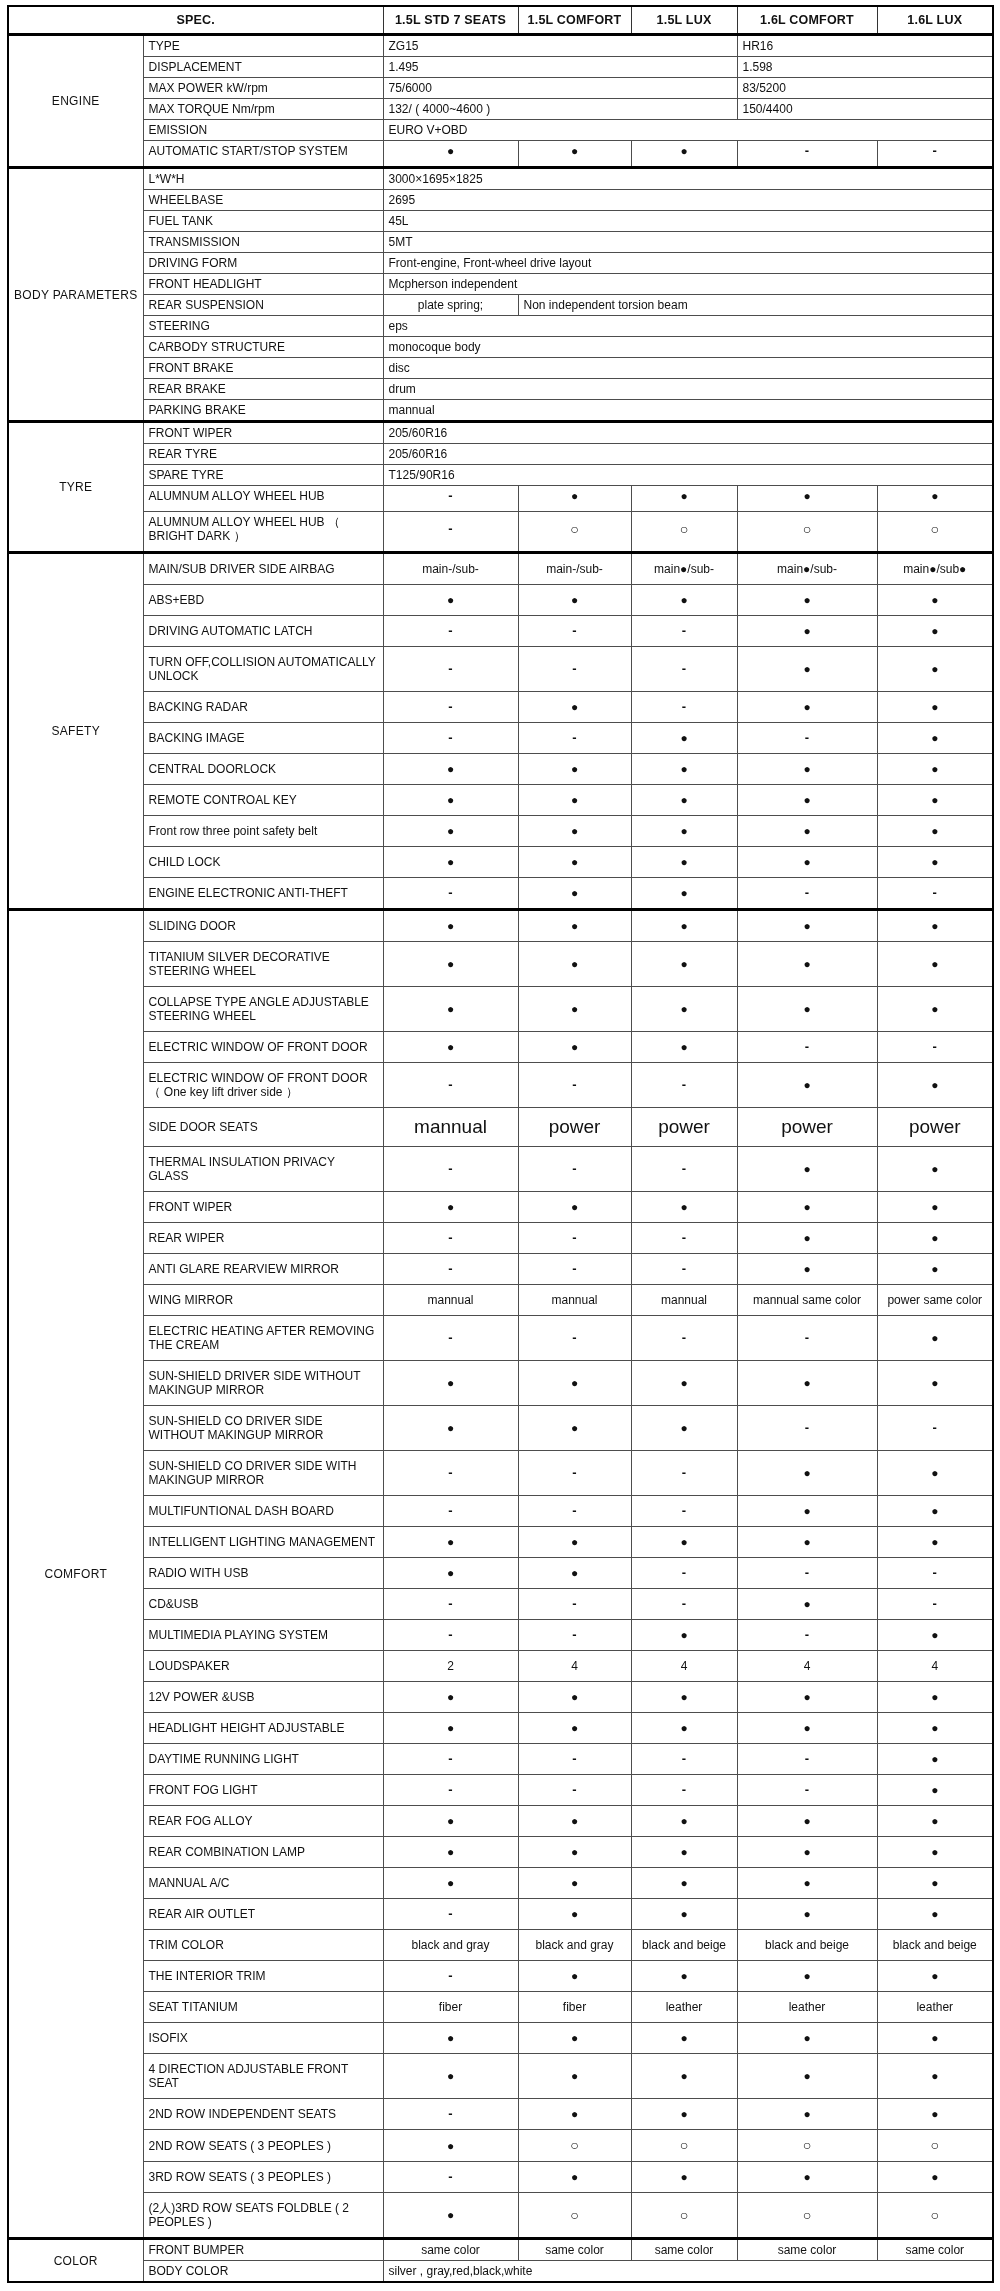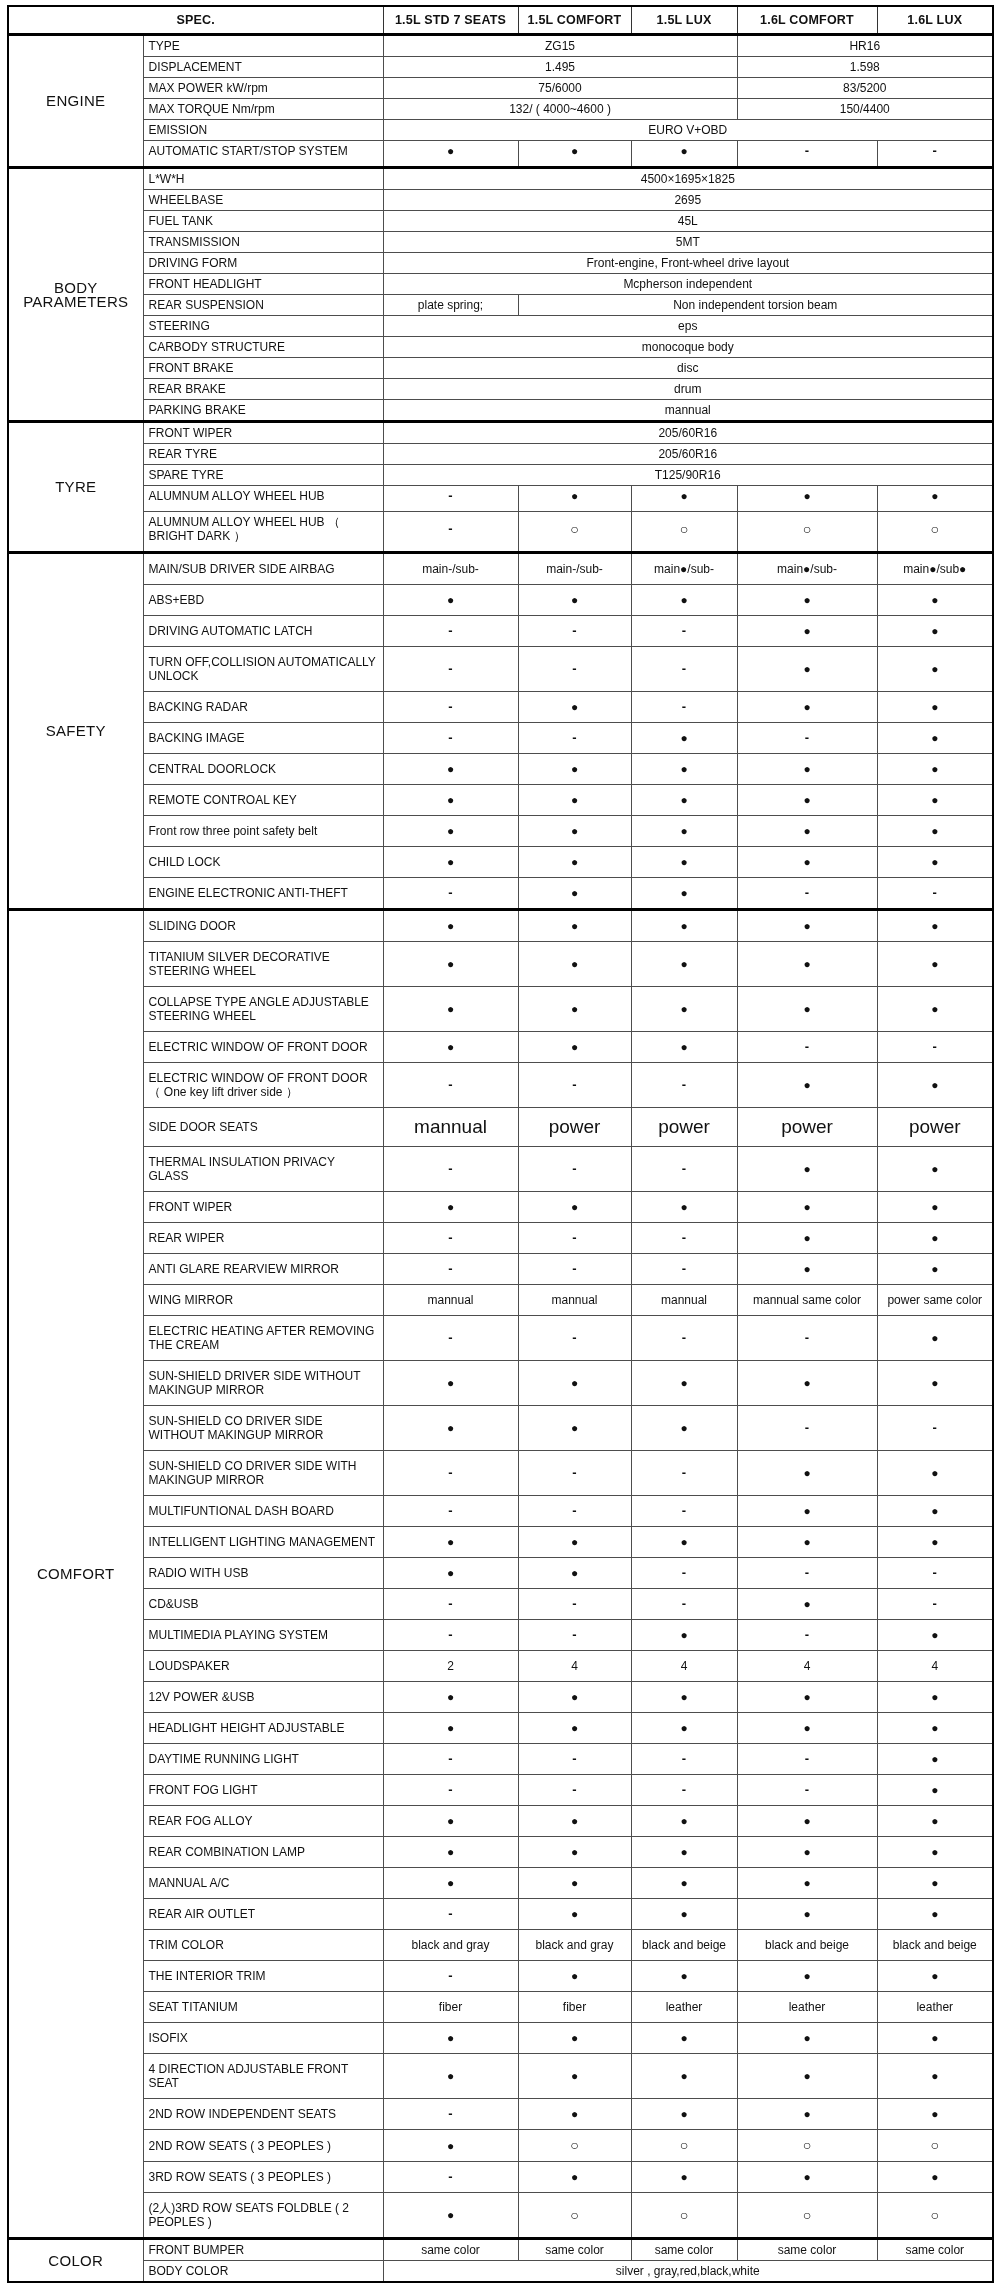--- a/index.html
+++ b/index.html
@@ -45,26 +45,26 @@
   td {
     border: 1px solid #4d4d4d;
     font-size: 12px;
     line-height: 14px;
     padding: 3px 5px;
     vertical-align: middle;
     overflow: hidden;
   }
   td.group {
     text-align: center;
-    font-size: 15px;
+    font-size: 12px;
     letter-spacing: 0.3px;
   }
   td.label { text-align: left; }
   td.value { text-align: center; white-space: nowrap; }
-  td.spanv { text-align: center; }
+  td.spanv { text-align: left; }
 
   tbody.tall td { padding-top: 8px; padding-bottom: 8px; }
   tr.symrow td { padding-bottom: 8px; }
 
   .dot   { font-size: 12px; }
   .circle{ font-size: 14px; }
   .dash  { font-weight: bold; font-size: 13px; }
   .bigtxt{ font-size: 19px; line-height: 22px; white-space: nowrap; }
 </style>
 </head>
@@ -123,21 +123,21 @@
           <td class="value"><span class="dot">●</span></td>
           <td class="value"><span class="dot">●</span></td>
           <td class="value"><span class="dash">-</span></td>
           <td class="value"><span class="dash">-</span></td>
         </tr>
       </tbody>
       <tbody>
         <tr>
           <td class="group" rowspan="12">BODY PARAMETERS</td>
           <td class="label">L*W*H</td>
-          <td class="spanv" colspan="5"><span>4500×1695×1825</span></td>
+          <td class="spanv" colspan="5"><span>3000×1695×1825</span></td>
         </tr>
         <tr>
           <td class="label">WHEELBASE</td>
           <td class="spanv" colspan="5"><span>2695</span></td>
         </tr>
         <tr>
           <td class="label">FUEL TANK</td>
           <td class="spanv" colspan="5"><span>45L</span></td>
         </tr>
         <tr>

